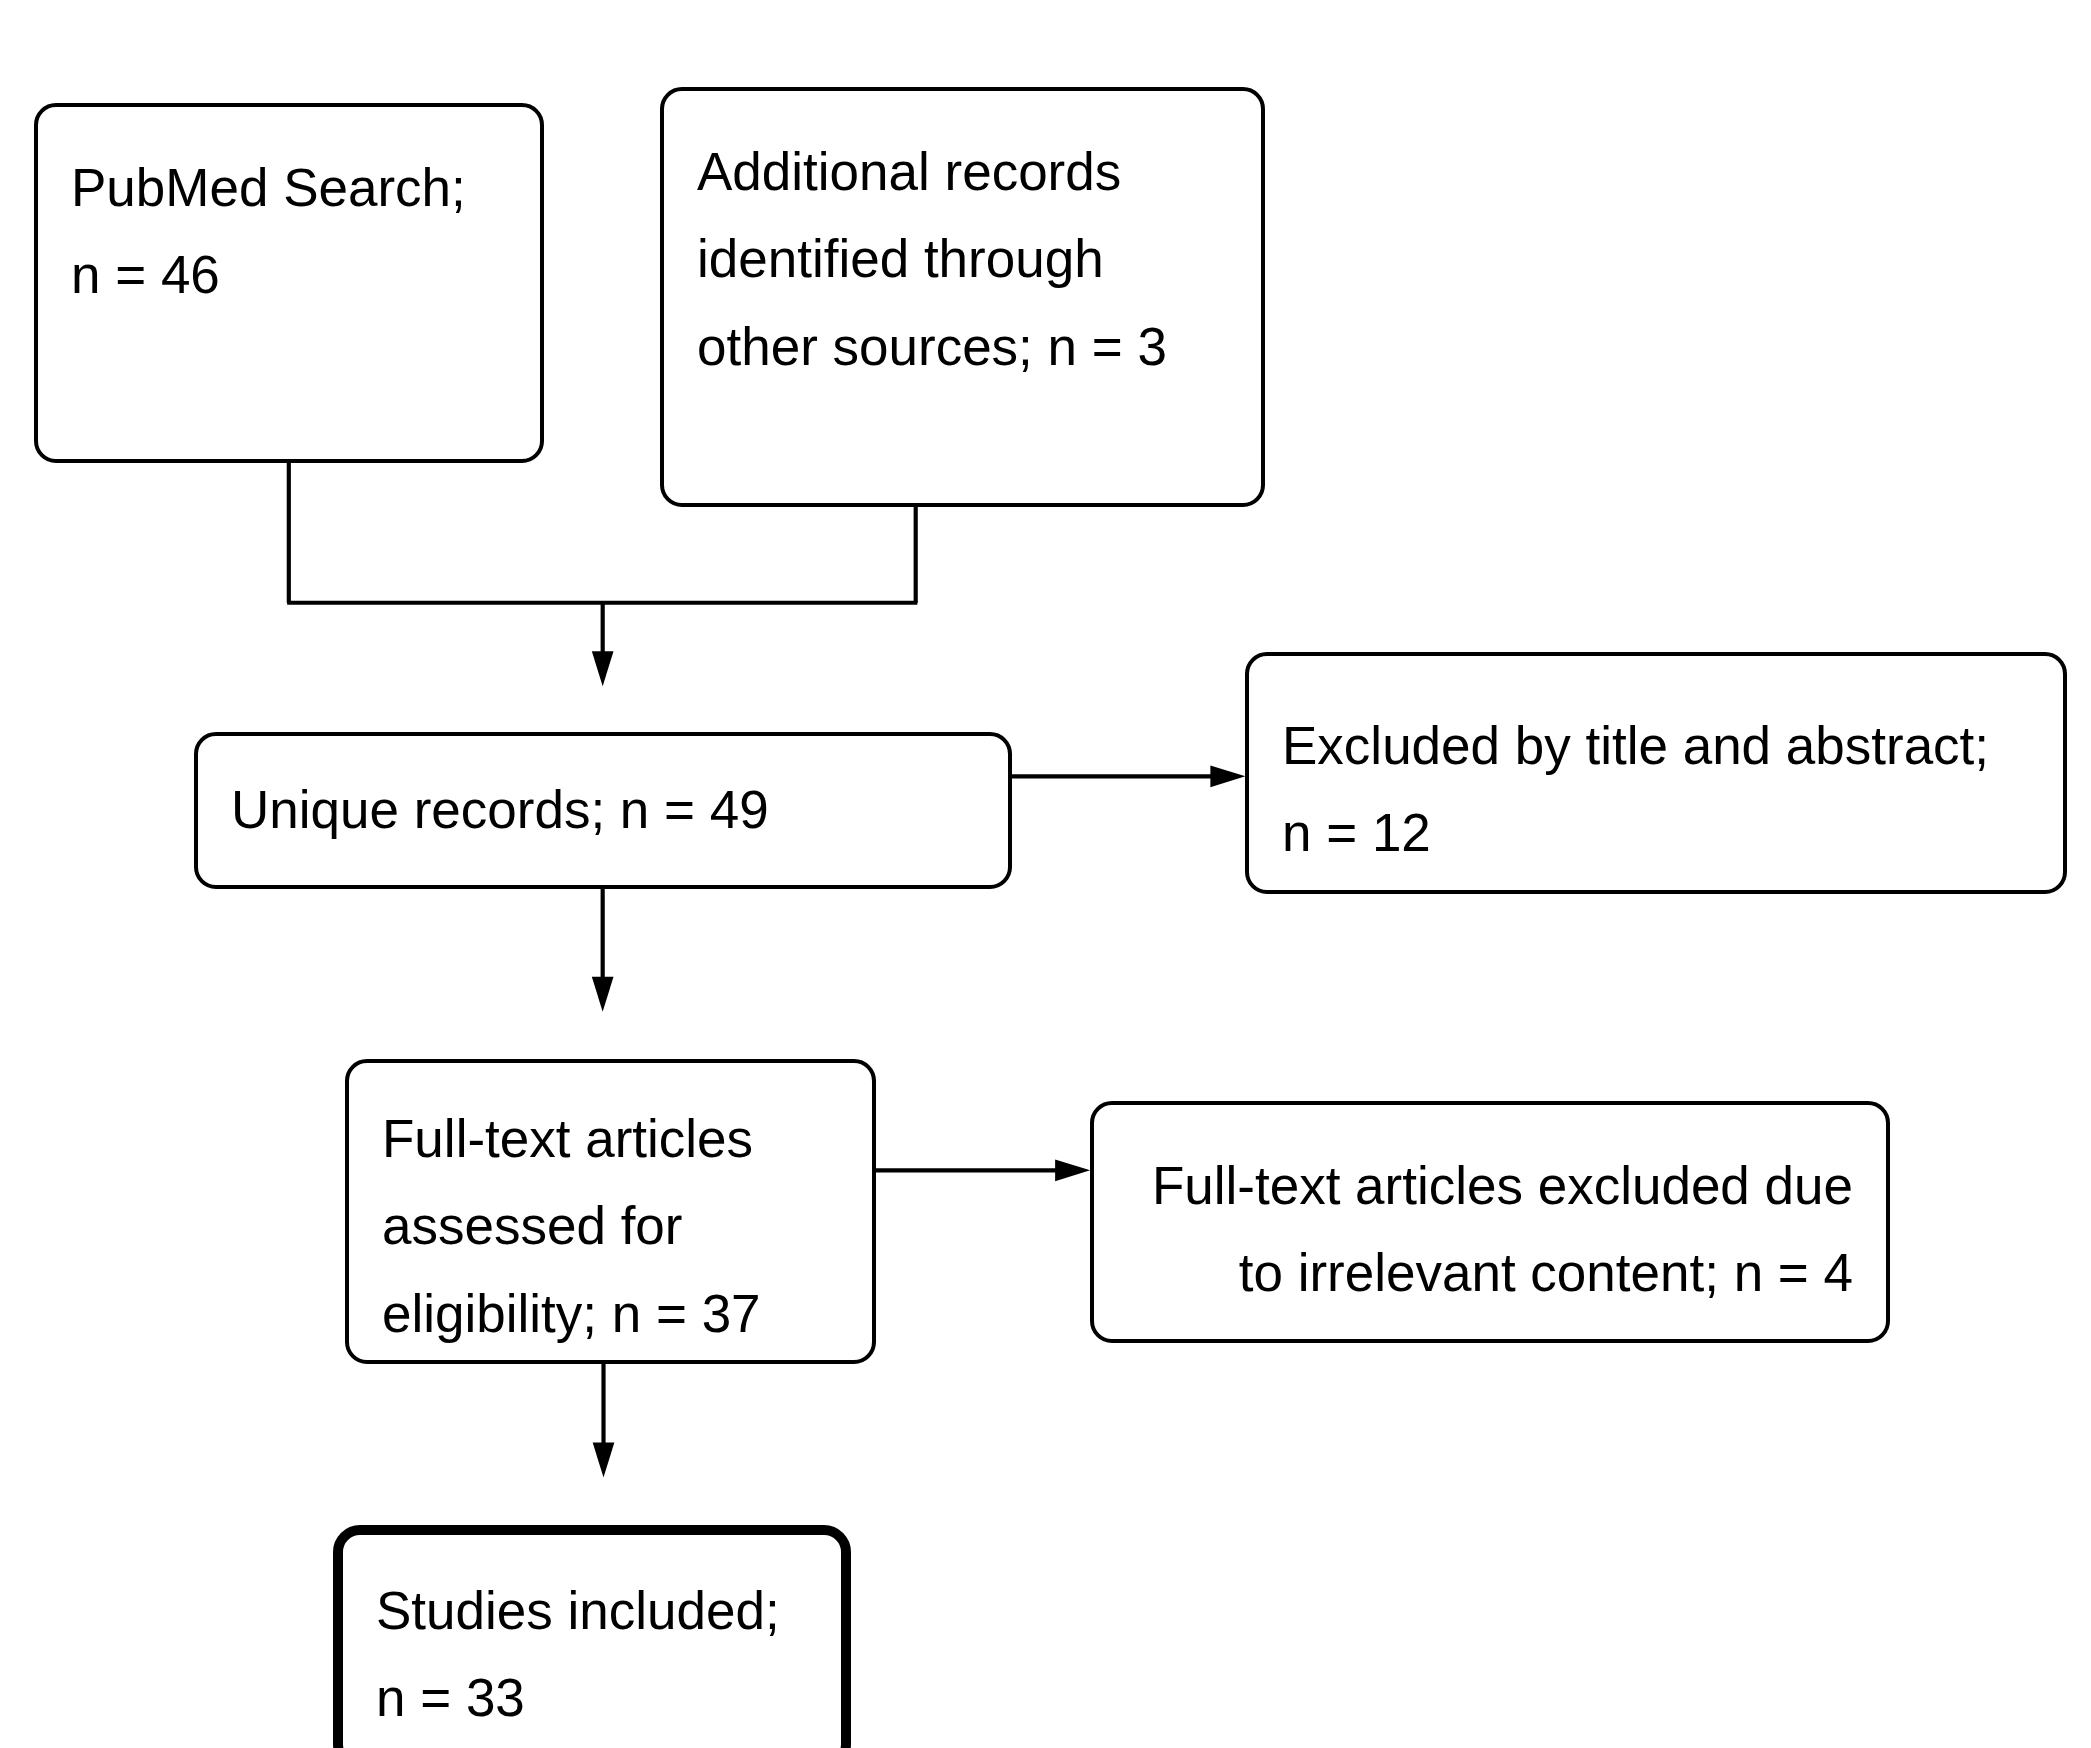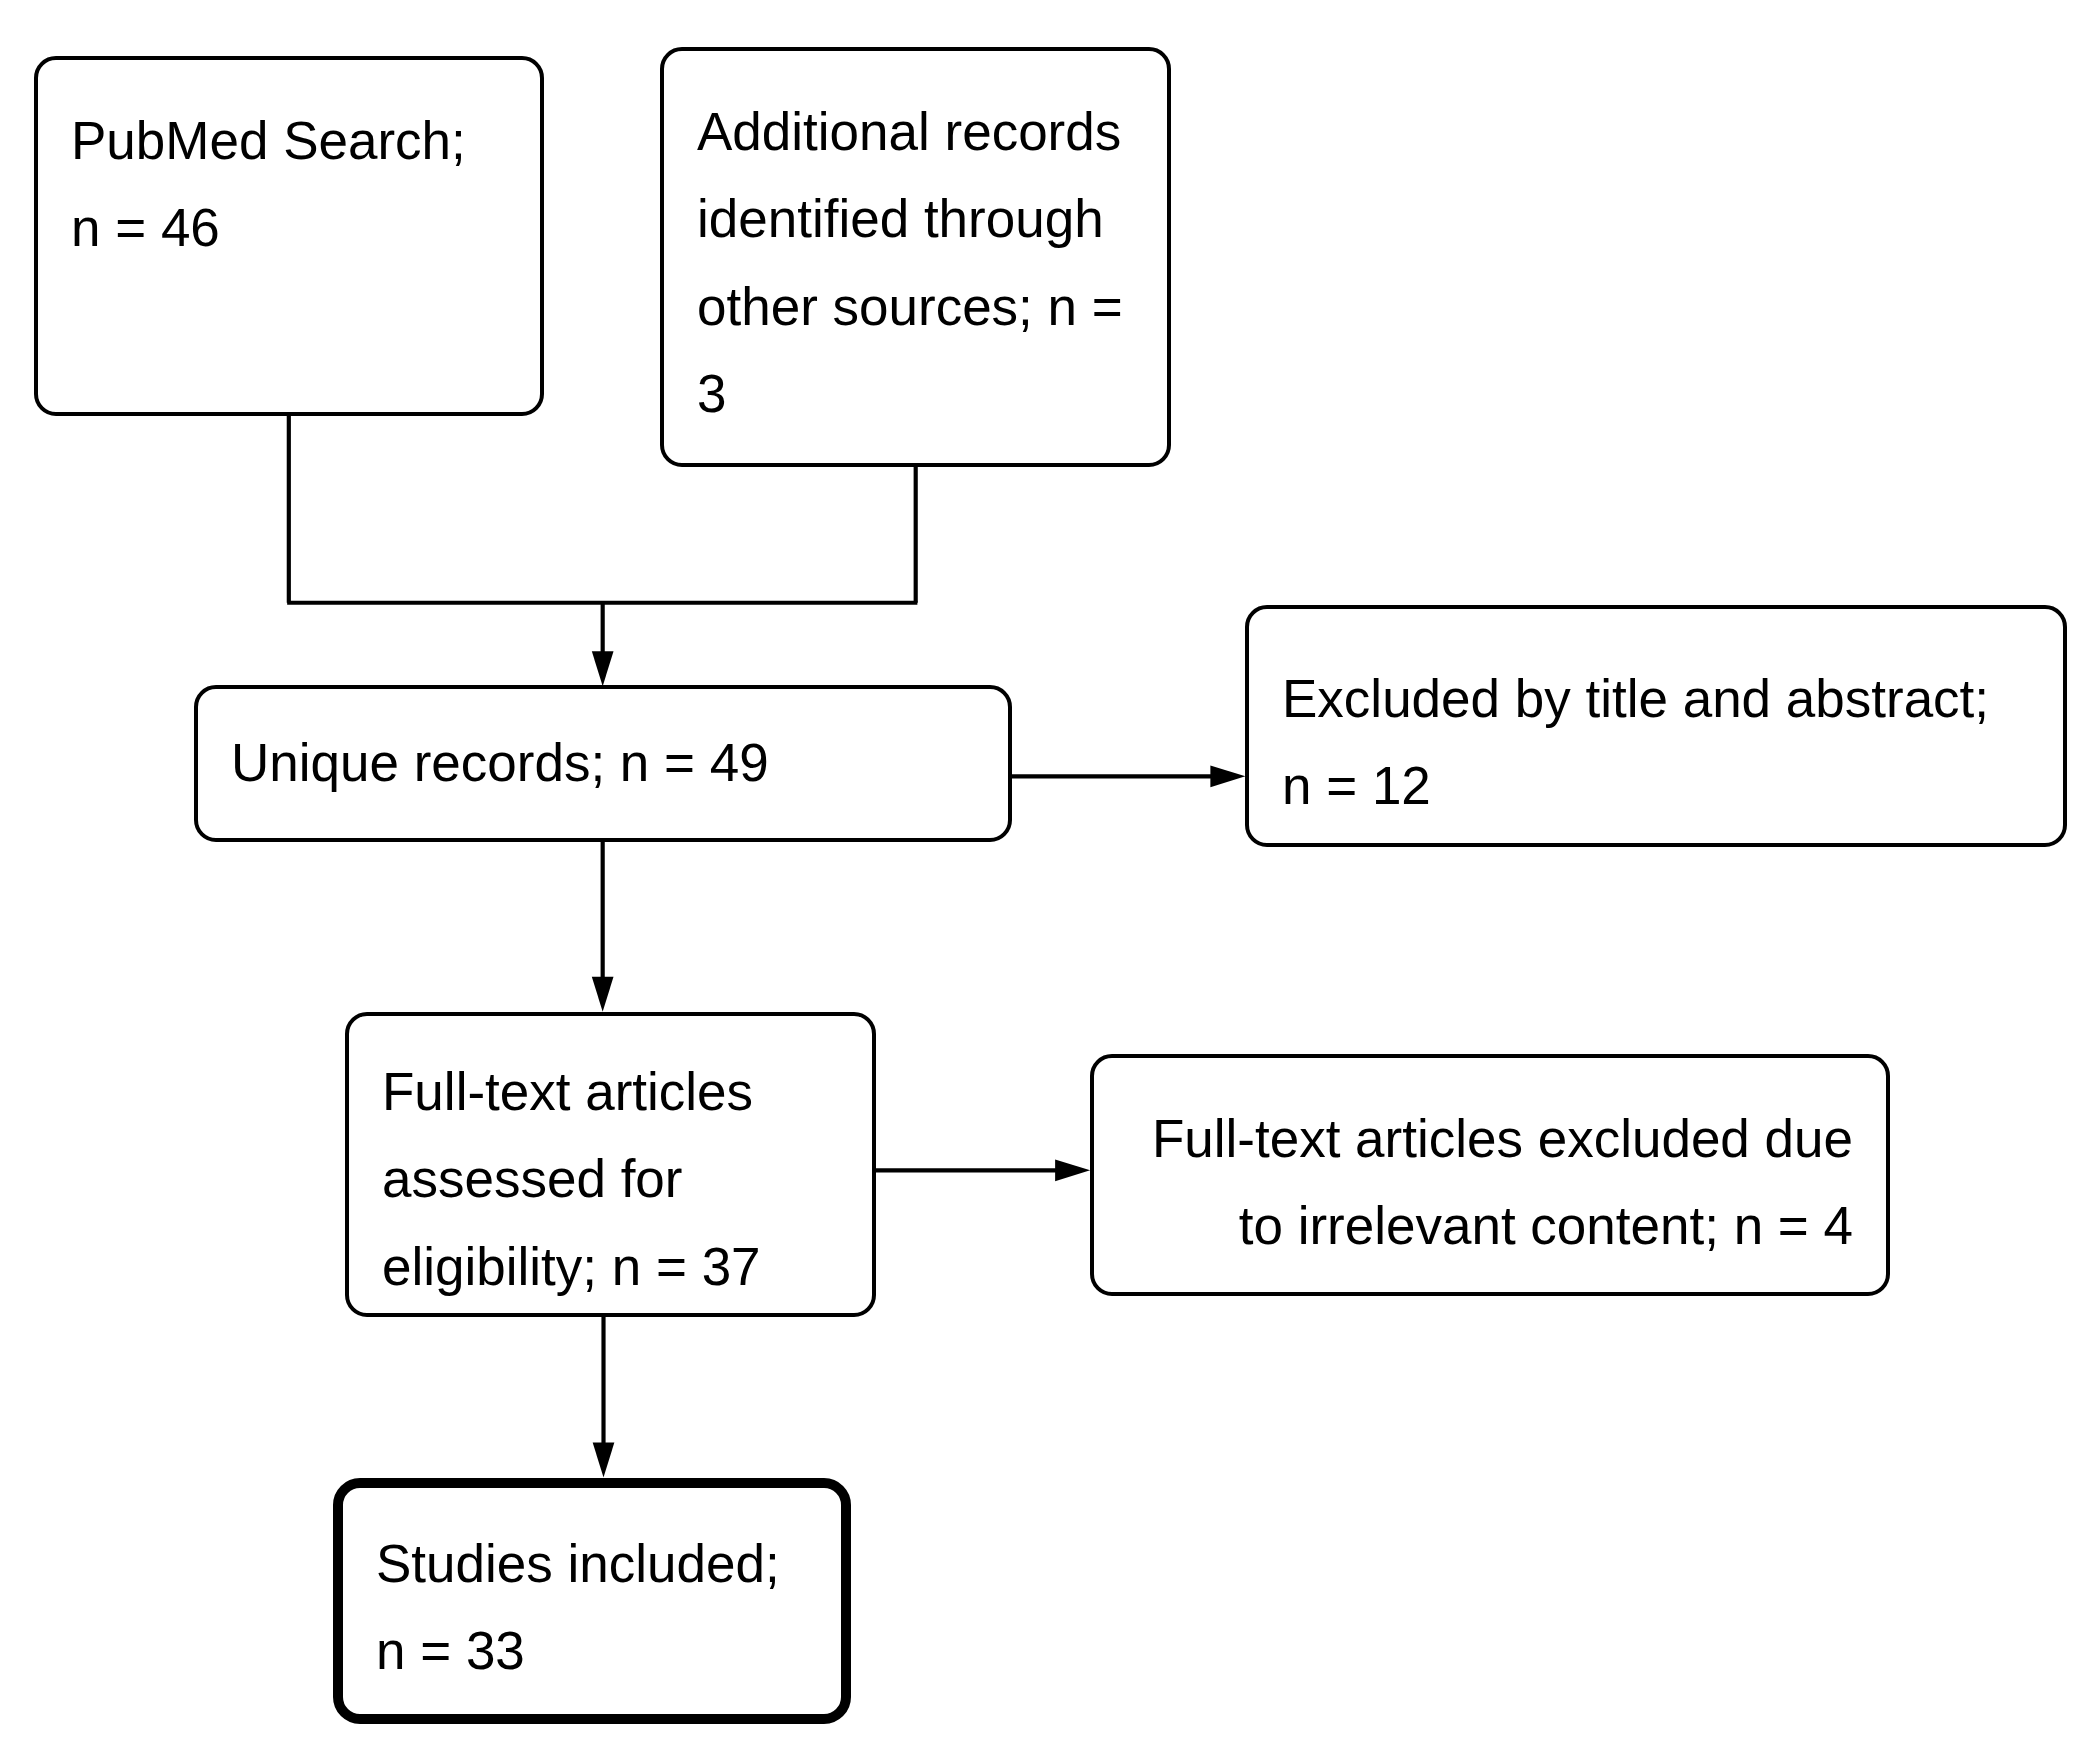--- a/index.html
+++ b/index.html
@@ -26,27 +26,28 @@
     position: absolute;
     box-sizing: border-box;
     background: #ffffff;
     border: 4.2px solid #000000;
     border-radius: 22px;
     font-size: 53px;
     line-height: 1.65;
     padding: 37px 33px 16.7px 33px;
     letter-spacing: 0;
     word-spacing: 0;
+    margin-top: 47px;
   }
   .flow-box.emphasis {
     border-width: 10px;
     border-radius: 27px;
   }
   #box-pubmed-search        { left: 34px;   top: 56px;   width: 510px; height: 360px; }
-  #box-additional-records   { left: 660px;  top: 47px;   width: 511px; height: 420px; }
+  #box-additional-records   { left: 660px;  top: 40px;   width: 605px; height: 420px; }
   #box-unique-records       { left: 194px;  top: 685px;  width: 818px; height: 157px; padding-top: 30px; }
   #box-excluded-title       { left: 1245px; top: 605px;  width: 822px; height: 242px; padding-top: 46px; }
   #box-fulltext-assessed    { left: 345px;  top: 1012px; width: 531px; height: 305px; padding-top: 32px; }
   #box-fulltext-excluded    { left: 1090px; top: 1054px; width: 800px; height: 242px; padding-top: 37px; text-align: right; }
   #box-studies-included     { left: 333px;  top: 1478px; width: 518px; height: 246px; padding-top: 32px; }
   .connector {
     stroke: #000000;
     stroke-width: 5;
     fill: none;
   }

